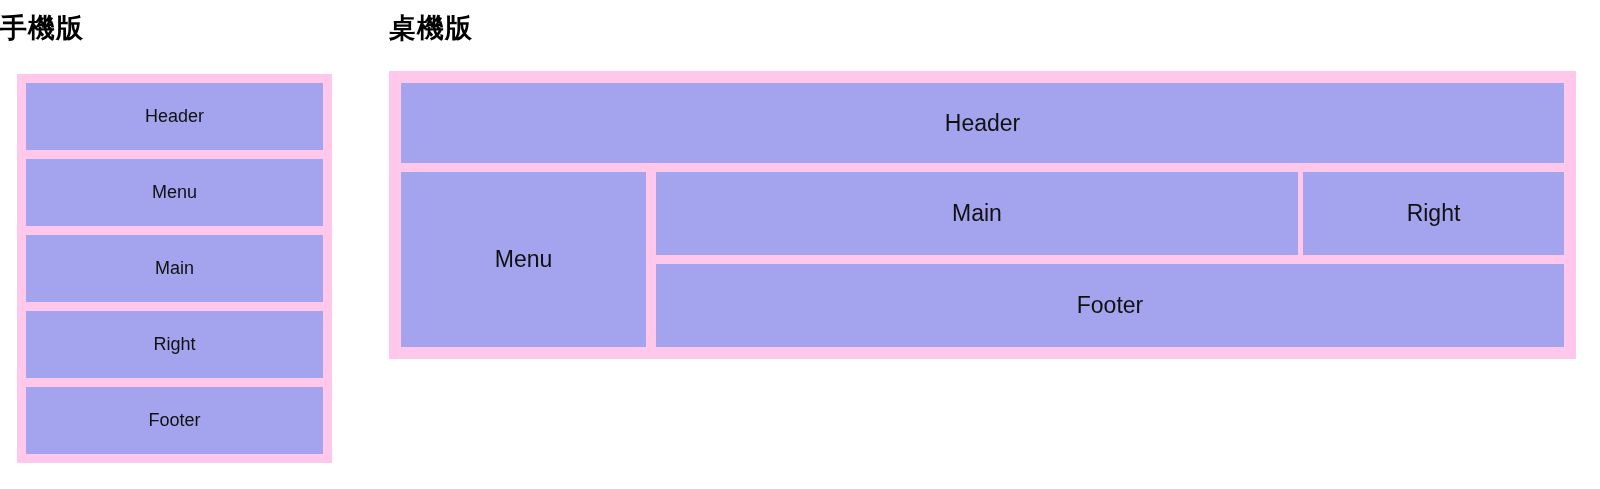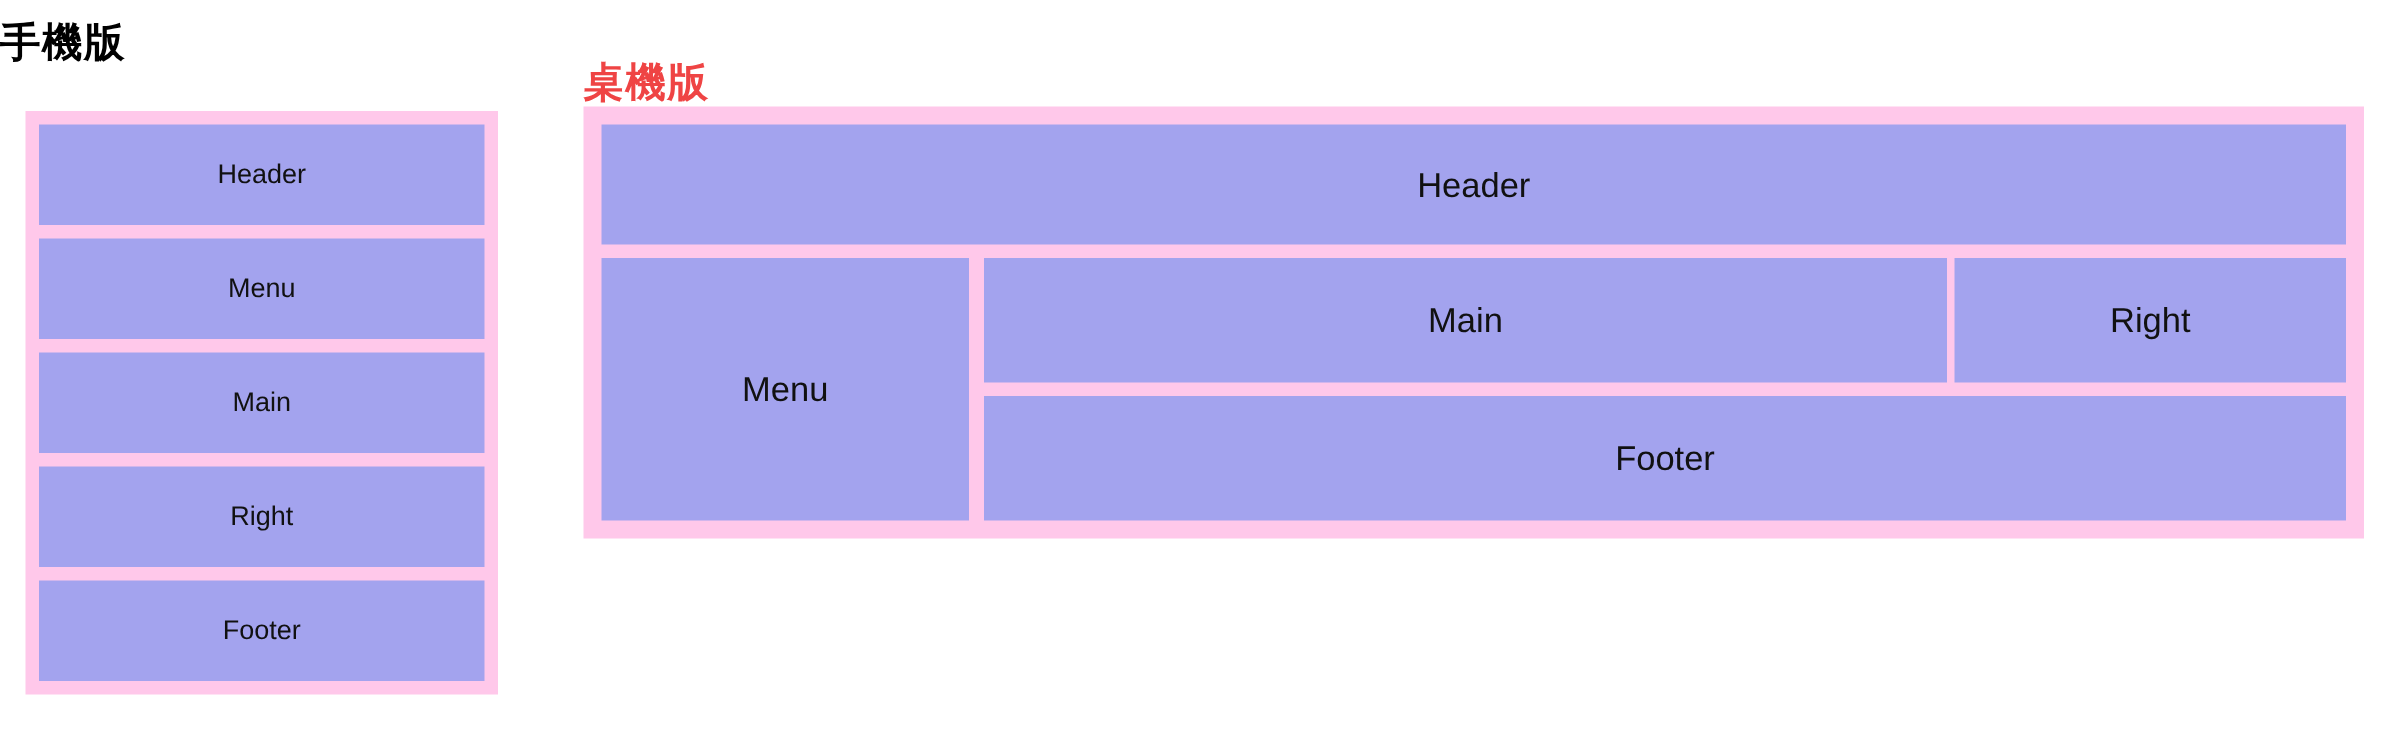--- a/index.html
+++ b/index.html
@@ -129,21 +129,21 @@
 <div class="title" id="mobile-title" style="color: rgb(0, 0, 0);">手機版</div>
 
 <div id="mobile-wireframe">
   <div class="panel" style="color: rgb(17, 17, 17);">Header</div>
   <div class="panel" style="color: rgb(17, 17, 17);">Menu</div>
   <div class="panel" style="color: rgb(17, 17, 17);">Main</div>
   <div class="panel" style="color: rgb(17, 17, 17);">Right</div>
   <div class="panel" style="color: rgb(17, 17, 17);">Footer</div>
 </div>
 
-<div class="title" id="desktop-title" style="color: #ef4444; margin-top: 27px;">桌機版</div>
+<div class="title" id="desktop-title" style="color: #000000;">桌機版</div>
 
 <div id="desktop-wireframe">
 
   <div class="panel" id="desktop-header" style="color: rgb(17, 17, 17);">Header</div>
 
   <div id="desktop-lower">
 
     <div class="panel" id="desktop-menu" style="color: rgb(17, 17, 17);">Menu</div>
 
     <div id="desktop-right-col">

